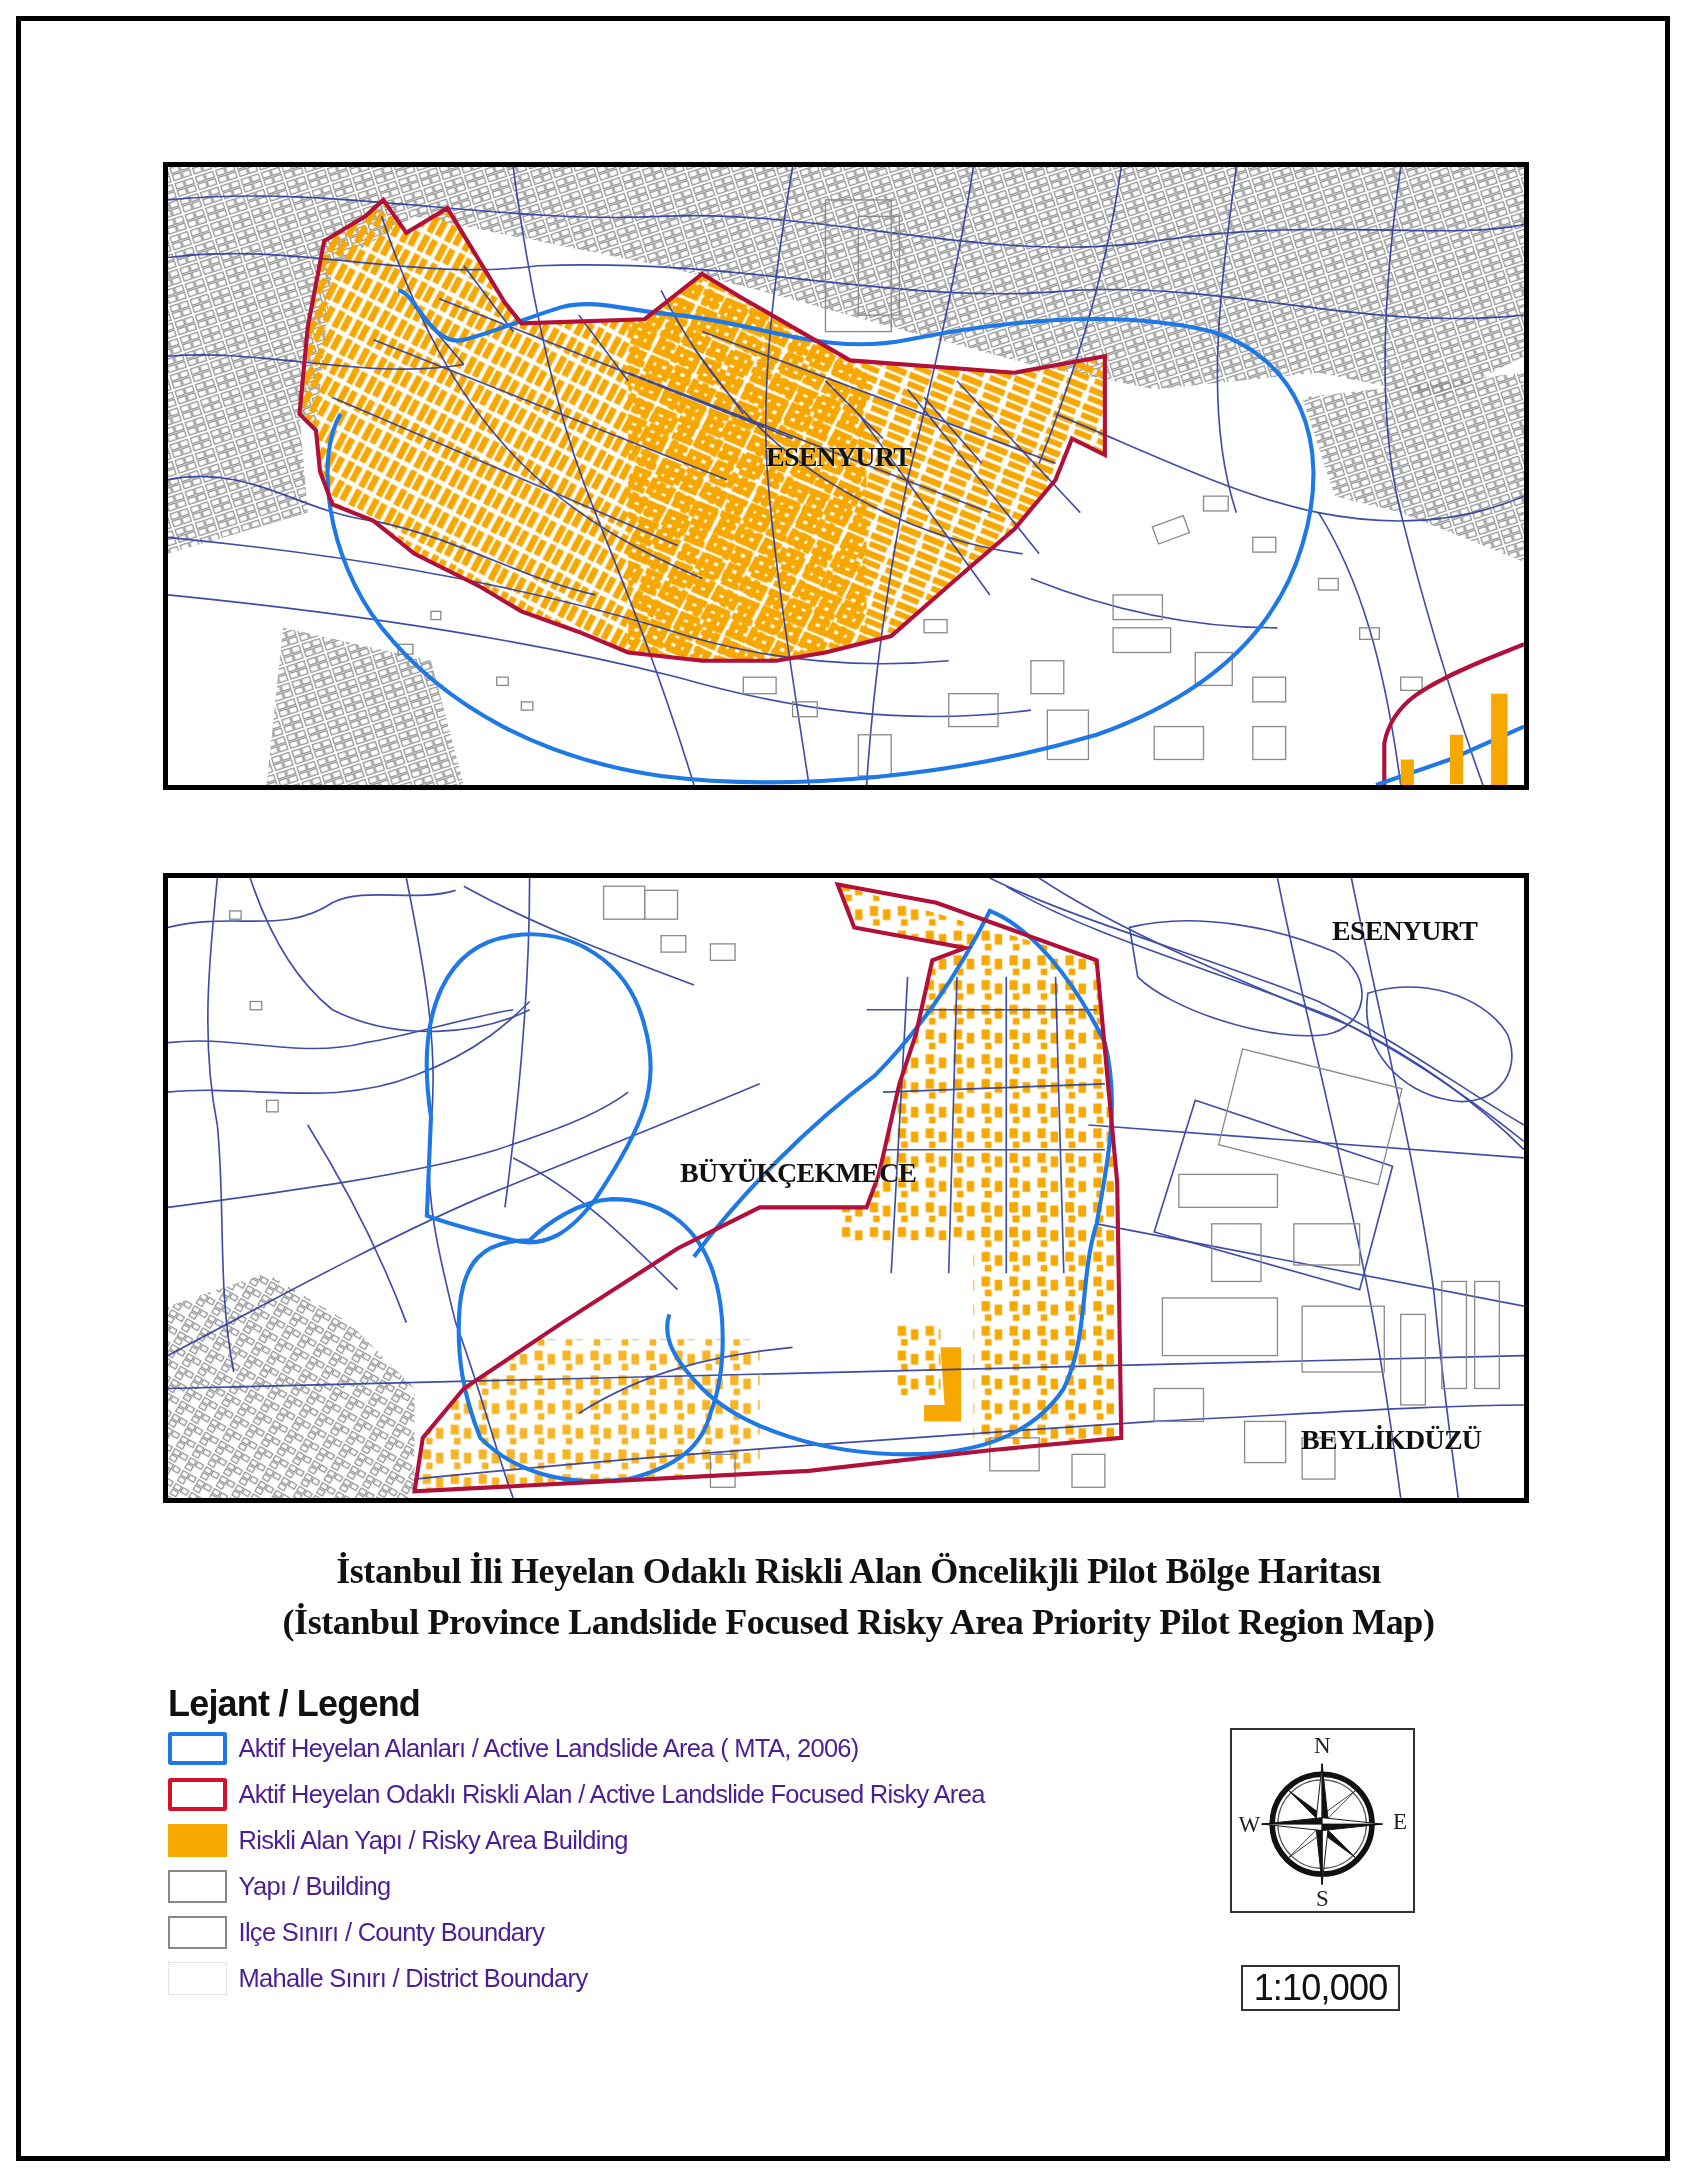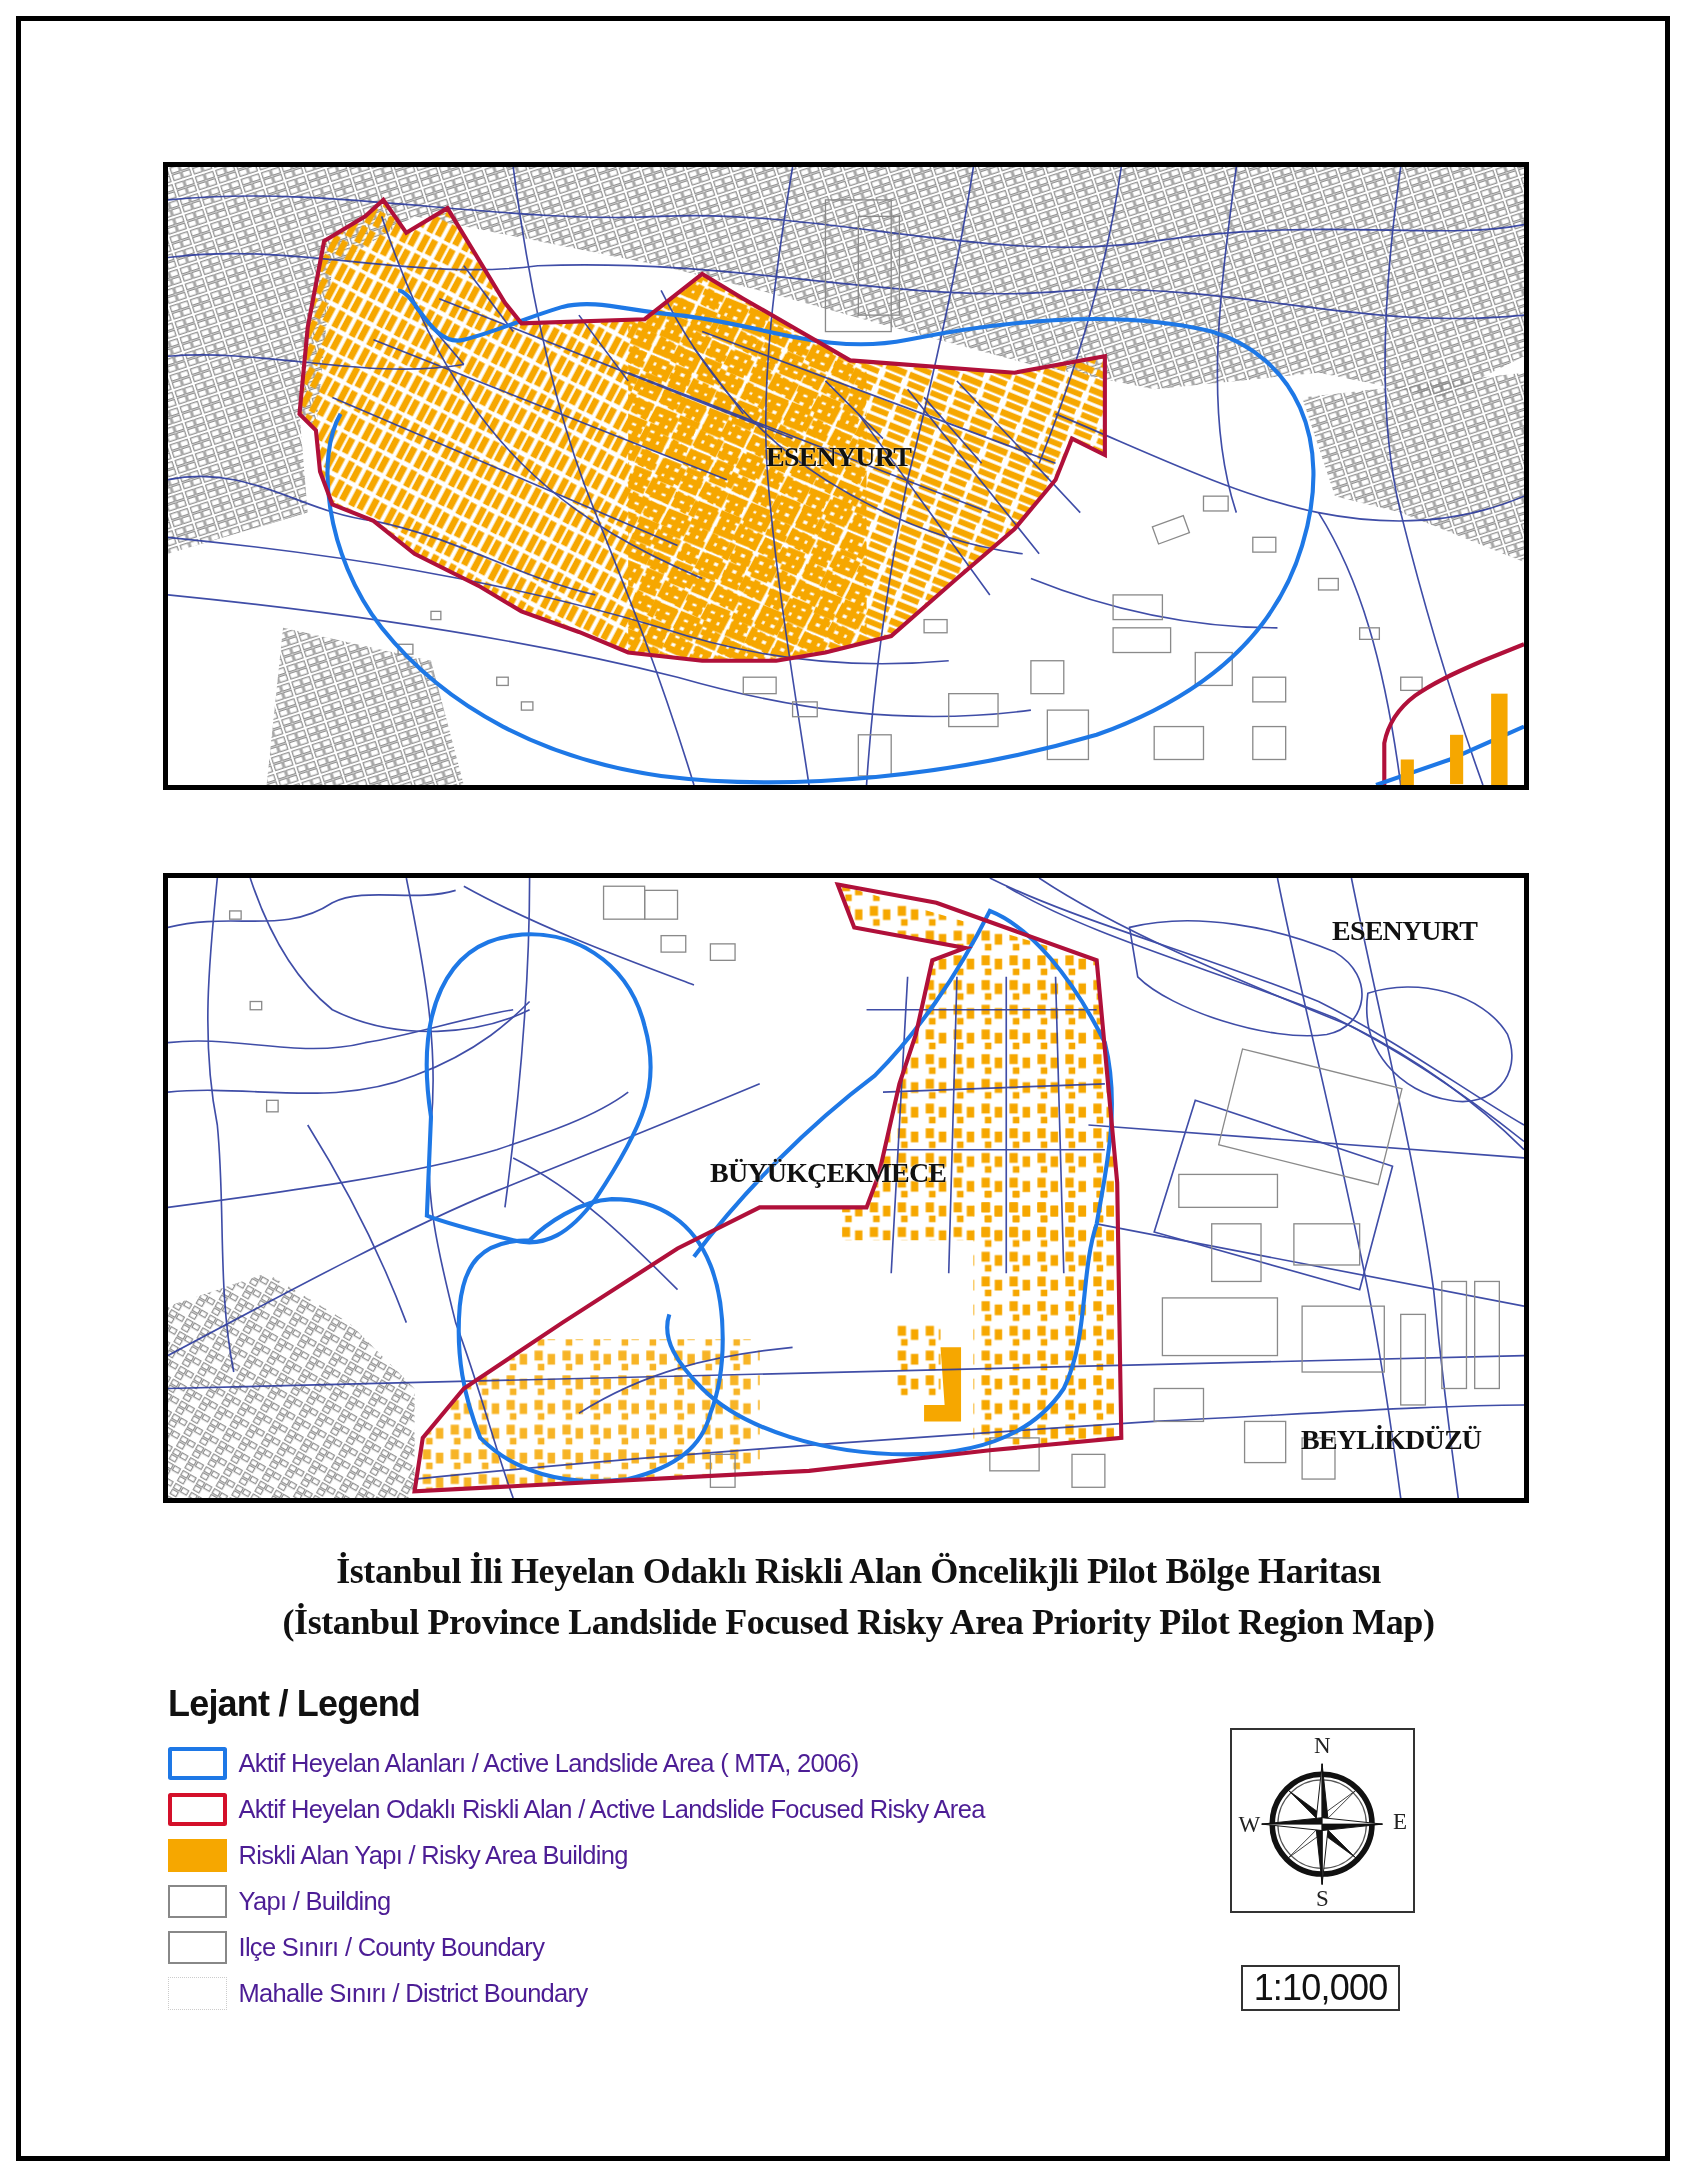--- a/index.html
+++ b/index.html
@@ -3,21 +3,21 @@
 <meta charset="utf-8">
 <style>
   html,body{margin:0;padding:0;background:#ffffff;}
   body{width:1693px;height:2183px;position:relative;overflow:hidden;font-family:"Liberation Sans",sans-serif;}
   .page-frame{position:absolute;left:16.4px;top:16.4px;width:1654px;height:2145px;border:5.7px solid #000;box-sizing:border-box;background:#fff;}
   .map-panel{position:absolute;border:5.7px solid #000;box-sizing:border-box;background:#fff;overflow:hidden;}
   .map-panel svg{position:absolute;left:0;top:0;width:100%;height:100%;}
   .map-label{position:absolute;font-family:"Liberation Serif",serif;font-weight:bold;font-size:28px;color:#111;letter-spacing:-0.8px;white-space:nowrap;text-shadow:0 0 1.6px #fff;}
   .title{position:absolute;left:0;width:1693px;text-align:center;font-family:"Liberation Serif",serif;font-weight:bold;color:#111;font-size:36px;letter-spacing:-0.4px;white-space:nowrap;margin-left:12px;}
   .legend{position:absolute;left:168px;top:1683px;}
-  .legend-title{font-family:"Liberation Sans",sans-serif;font-weight:bold;font-size:36px;color:#111;letter-spacing:-0.8px;margin-bottom:15px;}
+  .legend-title{font-family:"Liberation Sans",sans-serif;font-weight:bold;font-size:36px;color:#111;letter-spacing:-0.8px;}
   .legend-row{display:flex;align-items:center;height:46px;}
   .swatch{width:59px;height:33px;box-sizing:border-box;margin-right:11.5px;flex:none;}
   .sw-landslide{border:4.1px solid #1e78e6;border-radius:2.5px;}
   .sw-risky{border:4.1px solid #d4102a;border-radius:2.5px;}
   .sw-risky-bldg{background:#f6a700;}
   .sw-bldg{border:2.5px solid #888;}
   .sw-county{border:2.5px solid #888;}
   .sw-district{border:1.6px dotted #ccc;}
   .sw-road{height:3.3px;background:#3b4fa8;margin-top:0;}
   .legend-label{font-family:"Liberation Sans",sans-serif;font-size:25.5px;color:#4c1d95;letter-spacing:-0.7px;white-space:nowrap;}
@@ -211,21 +211,21 @@
     </g>
 
     <g fill="none" stroke="#1e78e6" stroke-width="5">
       <path d="M320,290 C300,160 340,80 420,70 C490,60 560,100 580,180 C600,250 580,300 520,390 C490,430 460,450 420,440 C380,430 340,420 315,410 Z"></path>
       <path d="M440,440 C380,440 360,470 355,520 C350,580 360,630 380,680 C420,720 480,740 560,730 C620,715 650,690 660,650 C680,600 680,520 660,470 C640,420 600,390 540,390 C500,392 460,420 440,440"></path>
       <path d="M640,460 C700,380 780,300 860,240 C910,190 960,120 1000,40 C1050,60 1100,120 1140,200 C1160,280 1140,360 1130,420 C1110,480 1120,560 1090,620 C1050,680 980,700 900,700 C800,700 700,670 650,620 C620,590 600,560 610,530"></path>
     </g>
 
     <path d="M815,8 L935,30 L1130,100 L1155,370 L1160,680 L1000,695 L780,720 L300,745 L310,680 L360,620 L480,540 L620,450 L720,400 L850,400 L865,360 L890,250 L910,190 L930,100 L970,85 L835,60 Z" fill="none" stroke="#b0103a" stroke-width="5"></path>
   </svg>
-  <div class="map-label" style="left:542px;top:279px;">BÜYÜKÇEKMECE</div>
+  <div class="map-label" style="left:512px;top:279px;">BÜYÜKÇEKMECE</div>
   <div class="map-label" style="left:1164px;top:37px;">ESENYURT</div>
   <div class="map-label" style="left:1133px;top:546px;">BEYLİKDÜZÜ</div>
 </div>
 
 <div class="title" style="top:1550px;">İstanbul İli Heyelan Odaklı Riskli Alan Öncelikjli Pilot Bölge Haritası</div>
 <div class="title" style="top:1601px;">(İstanbul Province Landslide Focused Risky Area Priority Pilot Region Map)</div>
 
 <div class="legend">
   <div class="legend-title">Lejant / Legend</div>
   <div class="legend-row">

